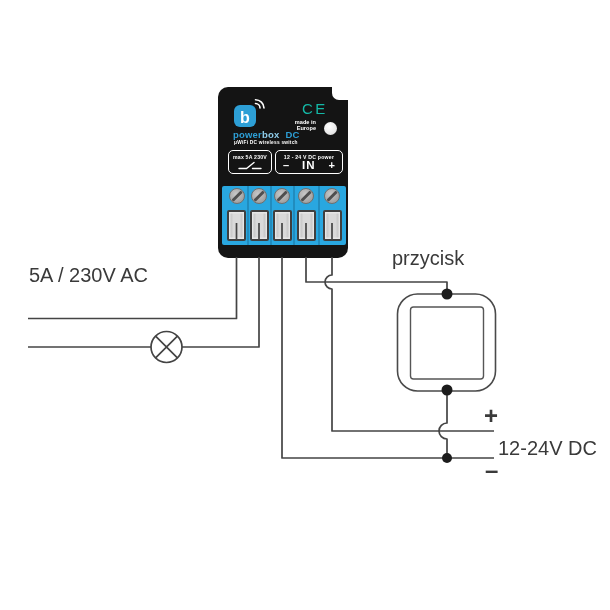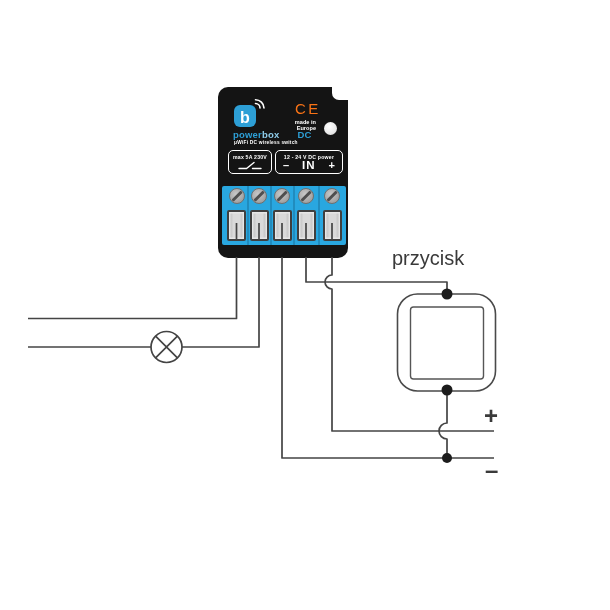--- a/index.html
+++ b/index.html
@@ -17,24 +17,24 @@
 
   
   .device-box{position:absolute;left:218px;top:87px;width:130px;height:171px;
     background:#141414;border-radius:10px;}
   .notch{position:absolute;left:114px;top:0;width:16px;height:13px;background:#fff;
     border-bottom-left-radius:7px;}
   .logo-svg{position:absolute;left:14px;top:12px;}
   .brand{position:absolute;left:15px;top:42px;font-size:9.5px;font-weight:700;
     letter-spacing:.2px;color:#2d9fd6;}
   .brand .b2{color:#8fcdeb;}
-  .brand .b3{color:#2d9fd6;margin-left:18px;}
+  .brand .b3{color:#2d9fd6;margin-left:6px;}
   .subtitle{position:absolute;left:16px;top:53px;font-size:4.8px;font-weight:700;
     color:#fff;letter-spacing:.25px;}
-  .ce{position:absolute;left:77px;top:13px;font-size:15px;color:#f97316;
+  .ce{position:absolute;left:84px;top:13px;font-size:15px;color:#14b8a6;
     letter-spacing:2.5px;font-weight:400;}
   .origin{position:absolute;left:68px;top:32px;width:30px;text-align:right;
     font-size:5.6px;font-weight:700;color:#fff;line-height:6px;}
   .led{position:absolute;left:106px;top:35px;width:13px;height:13px;border-radius:50%;
     background:radial-gradient(circle at 40% 35%,#ffffff 0%,#e9e9e9 60%,#cfcfcf 100%);}
   .tagbox{position:absolute;top:63px;border:1.3px solid #fff;border-radius:5px;
     color:#fff;text-align:center;}
   .tag-relay{left:10px;width:42px;height:22px;}
   .tag-power{left:57px;width:66px;height:22px;}
   .tagbox .cap{font-size:5.2px;font-weight:700;margin-top:2.5px;letter-spacing:.2px;}
@@ -128,21 +128,23 @@
         </div>
 
       <div class="slot" style="left:5px"></div>
       <div class="slot" style="left:27.5px"></div>
       <div class="slot" style="left:50.5px"></div>
       <div class="slot" style="left:74.5px"></div>
       <div class="slot" style="left:100.5px"></div>
     </div>
   </div>
 
+  <div class="lbl rating1">5A / 230V AC</div>
   <div class="lbl przycisk">przycisk</div>
+  <div class="lbl supply">12-24V DC</div>
   <div class="lbl plus">+</div>
   <div class="lbl minus">–</div>
 
   <svg class="wires-svg" width="610" height="610" viewBox="0 0 610 610">
     <g stroke="#444444" stroke-width="1.7" fill="none" stroke-linejoin="round">
 
       <path d="M236.5,223 V240"></path>
       <path d="M259,223 V240"></path>
       <path d="M282,223 V240"></path>
       <path d="M306,223 V240"></path>

